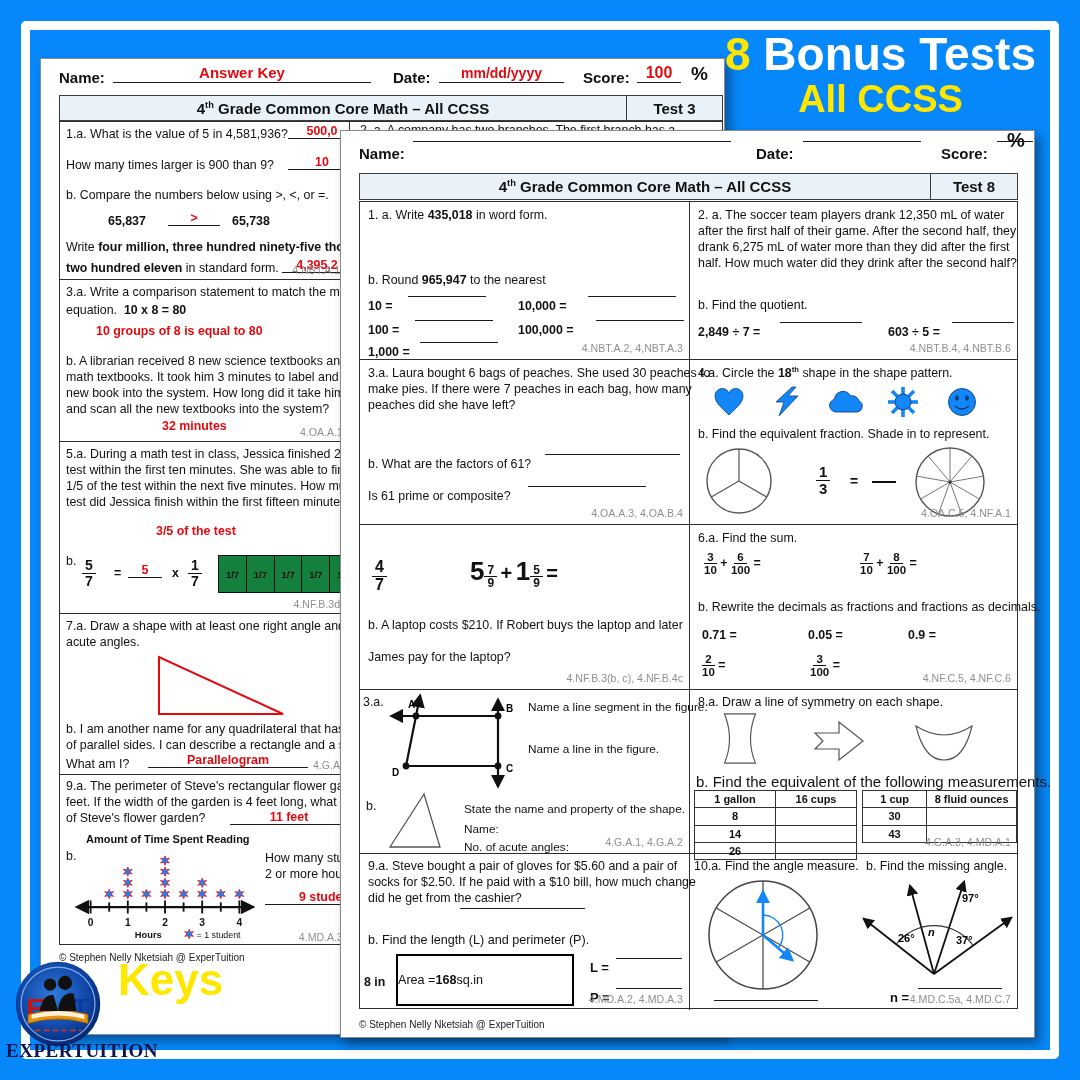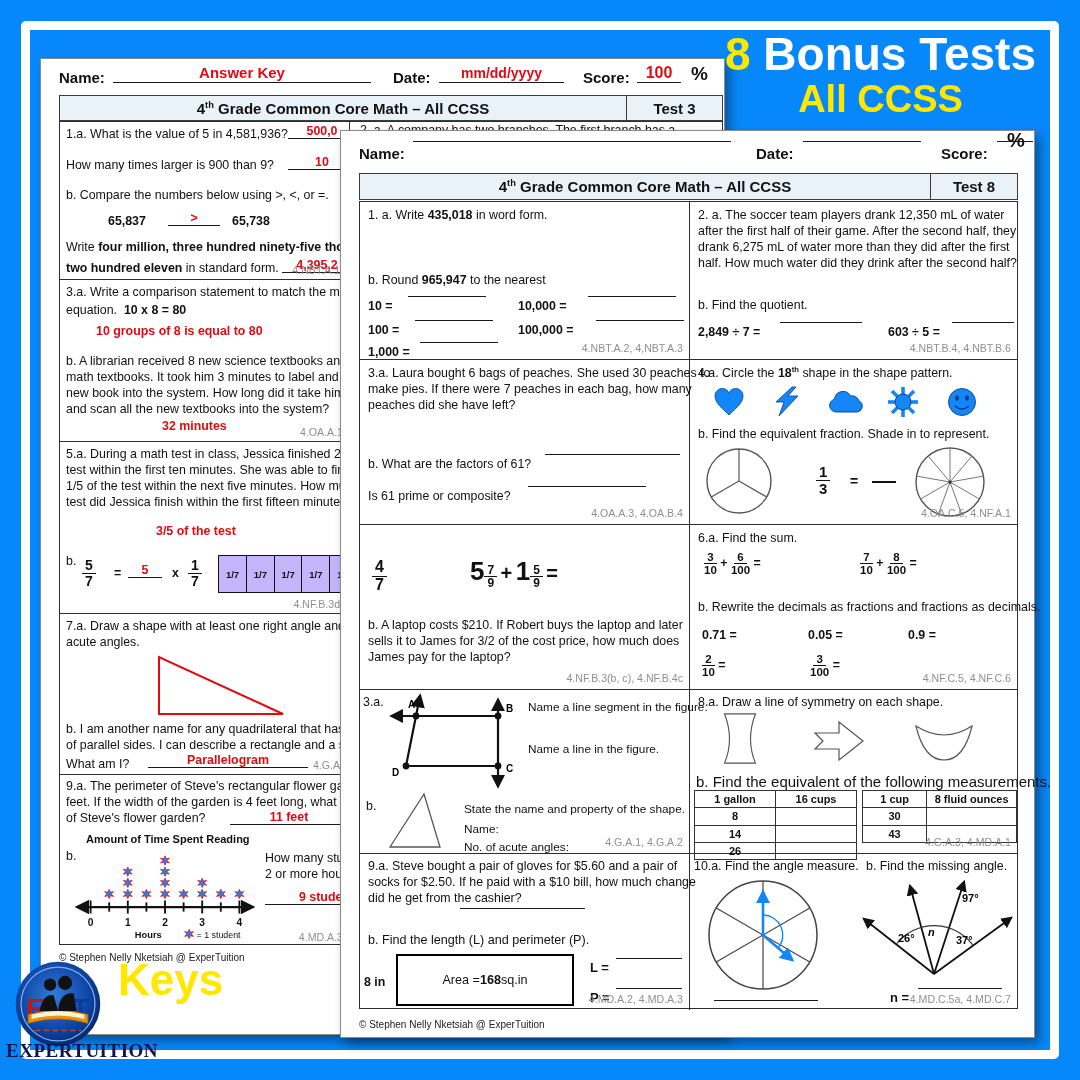--- a/index.html
+++ b/index.html
@@ -32,21 +32,21 @@
   .std{position:absolute;right:6px;bottom:3px;font-size:10.6px;color:#8f8f8f;white-space:nowrap}
   .qtxt{position:absolute;font-size:12.4px;white-space:nowrap}
   .frac{display:inline-flex;flex-direction:column;align-items:center;vertical-align:middle;
         font-weight:bold;line-height:1.05;font-size:11.5px}
   .frac .nn{border-bottom:1.6px solid #111;padding:0 3px}
   .frac.big{font-size:14px}
   .bx{position:absolute;left:0;width:290px;border-bottom:1.6px solid #2e2e2e;
       border-right:1.6px solid #2e2e2e;box-sizing:border-box;font-size:12.4px}
   .bx.lastbx{border-bottom:none}
   .tape{display:flex}
-  .tc{width:27px;height:36px;border:1.2px solid #111;margin-right:-1.2px;background:#c4b5fd;
+  .tc{width:27px;height:36px;border:1.2px solid #111;margin-right:-1.2px;background:#15803d;
       font-size:9.5px;display:flex;align-items:center;justify-content:center;font-weight:bold}
   .tc.empty{background:#fff}
   table.meas{border-collapse:collapse;font-size:11px}
   table.meas td,table.meas th{border:1.2px solid #333;text-align:center;padding:1px 4px;
       height:14px;font-weight:bold}
   .banner{position:absolute;top:30px;right:44px;text-align:center;z-index:5;line-height:1.05}
   .banner .l1{font-size:46px;font-weight:bold;color:#fff;letter-spacing:0px;white-space:nowrap}
   .banner .l1 .num{color:#ffe700}
   .banner .l2{font-size:38px;font-weight:bold;color:#ffe700;margin-top:2px}
   .bigcap{position:absolute;z-index:6;text-align:center;line-height:1.0}
@@ -347,21 +347,20 @@
               <span>9</span>
             </span>
           <span class="b" style="font-size:20px">+</span>
           <span class="b" style="font-size:26px">1</span><span class="frac" style="font-size:12px">
               <span class="nn">5</span>
               <span>9</span>
             </span>
           <span class="b" style="font-size:20px">=</span>
         </span>
         <span class="qtxt" style="left:8px;top:92px">b. A laptop costs $210. If Robert buys the laptop and later</span>
-        <span class="qtxt" style="left:8px;top:108px">sells it to James for 3/2 of the cost price, how much does</span>
         <span class="qtxt" style="left:8px;top:124px">James pay for the laptop?</span>
         <span class="std">4.NF.B.3(b, c),  4.NF.B.4c</span>
       </div>
       <div class="cell cr">
         <span class="qtxt" style="left:8px;top:5px">6.a. Find the sum.</span>
         <span class="abs" style="left:14px;top:26px">
           <span class="frac">
               <span class="nn">3</span>
               <span>10</span>
             </span>
@@ -481,21 +480,21 @@
     </div>
 
     <div class="row last" style="top:652px;height:156px">
       <div class="cell cl">
         <span class="qtxt" style="left:8px;top:4px">9.a. Steve bought a pair of gloves for $5.60 and a pair of</span>
         <span class="qtxt" style="left:8px;top:20px">socks for $2.50. If he paid with a $10 bill, how much change</span>
         <span class="qtxt" style="left:8px;top:36px">did he get from the cashier?</span>
         <span class="abs ln" style="left:100px;top:54px;width:125px"></span>
         <span class="qtxt" style="left:8px;top:78px;font-size:12.6px">b. Find the length (L) and perimeter (P).</span>
         <span class="qtxt b" style="left:4px;top:120px">8 in</span>
-        <div class="abs" style="left:36px;top:100px;width:178px;height:52px;border:2.6px solid #000;display:flex;align-items:center;justify-content:center;font-size:12.6px;box-sizing:border-box">
+        <div class="abs" style="left:36px;top:100px;width:178px;height:52px;border:2.6px solid #000;display:flex;align-items:center;justify-content:flex-start;font-size:12.6px;box-sizing:border-box">
           <span>Area = </span>
             <span class="b">168</span>
             <span> sq.in</span>
         </div>
         <span class="qtxt b" style="left:230px;top:106px;font-size:13px">L =</span>
           <span class="abs ln" style="left:256px;top:104px;width:66px"></span>
         <span class="qtxt b" style="left:230px;top:136px;font-size:13px">P =</span>
           <span class="abs ln" style="left:256px;top:134px;width:66px"></span>
         <span class="std">4.MD.A.2,  4.MD.A.3</span>
       </div>

